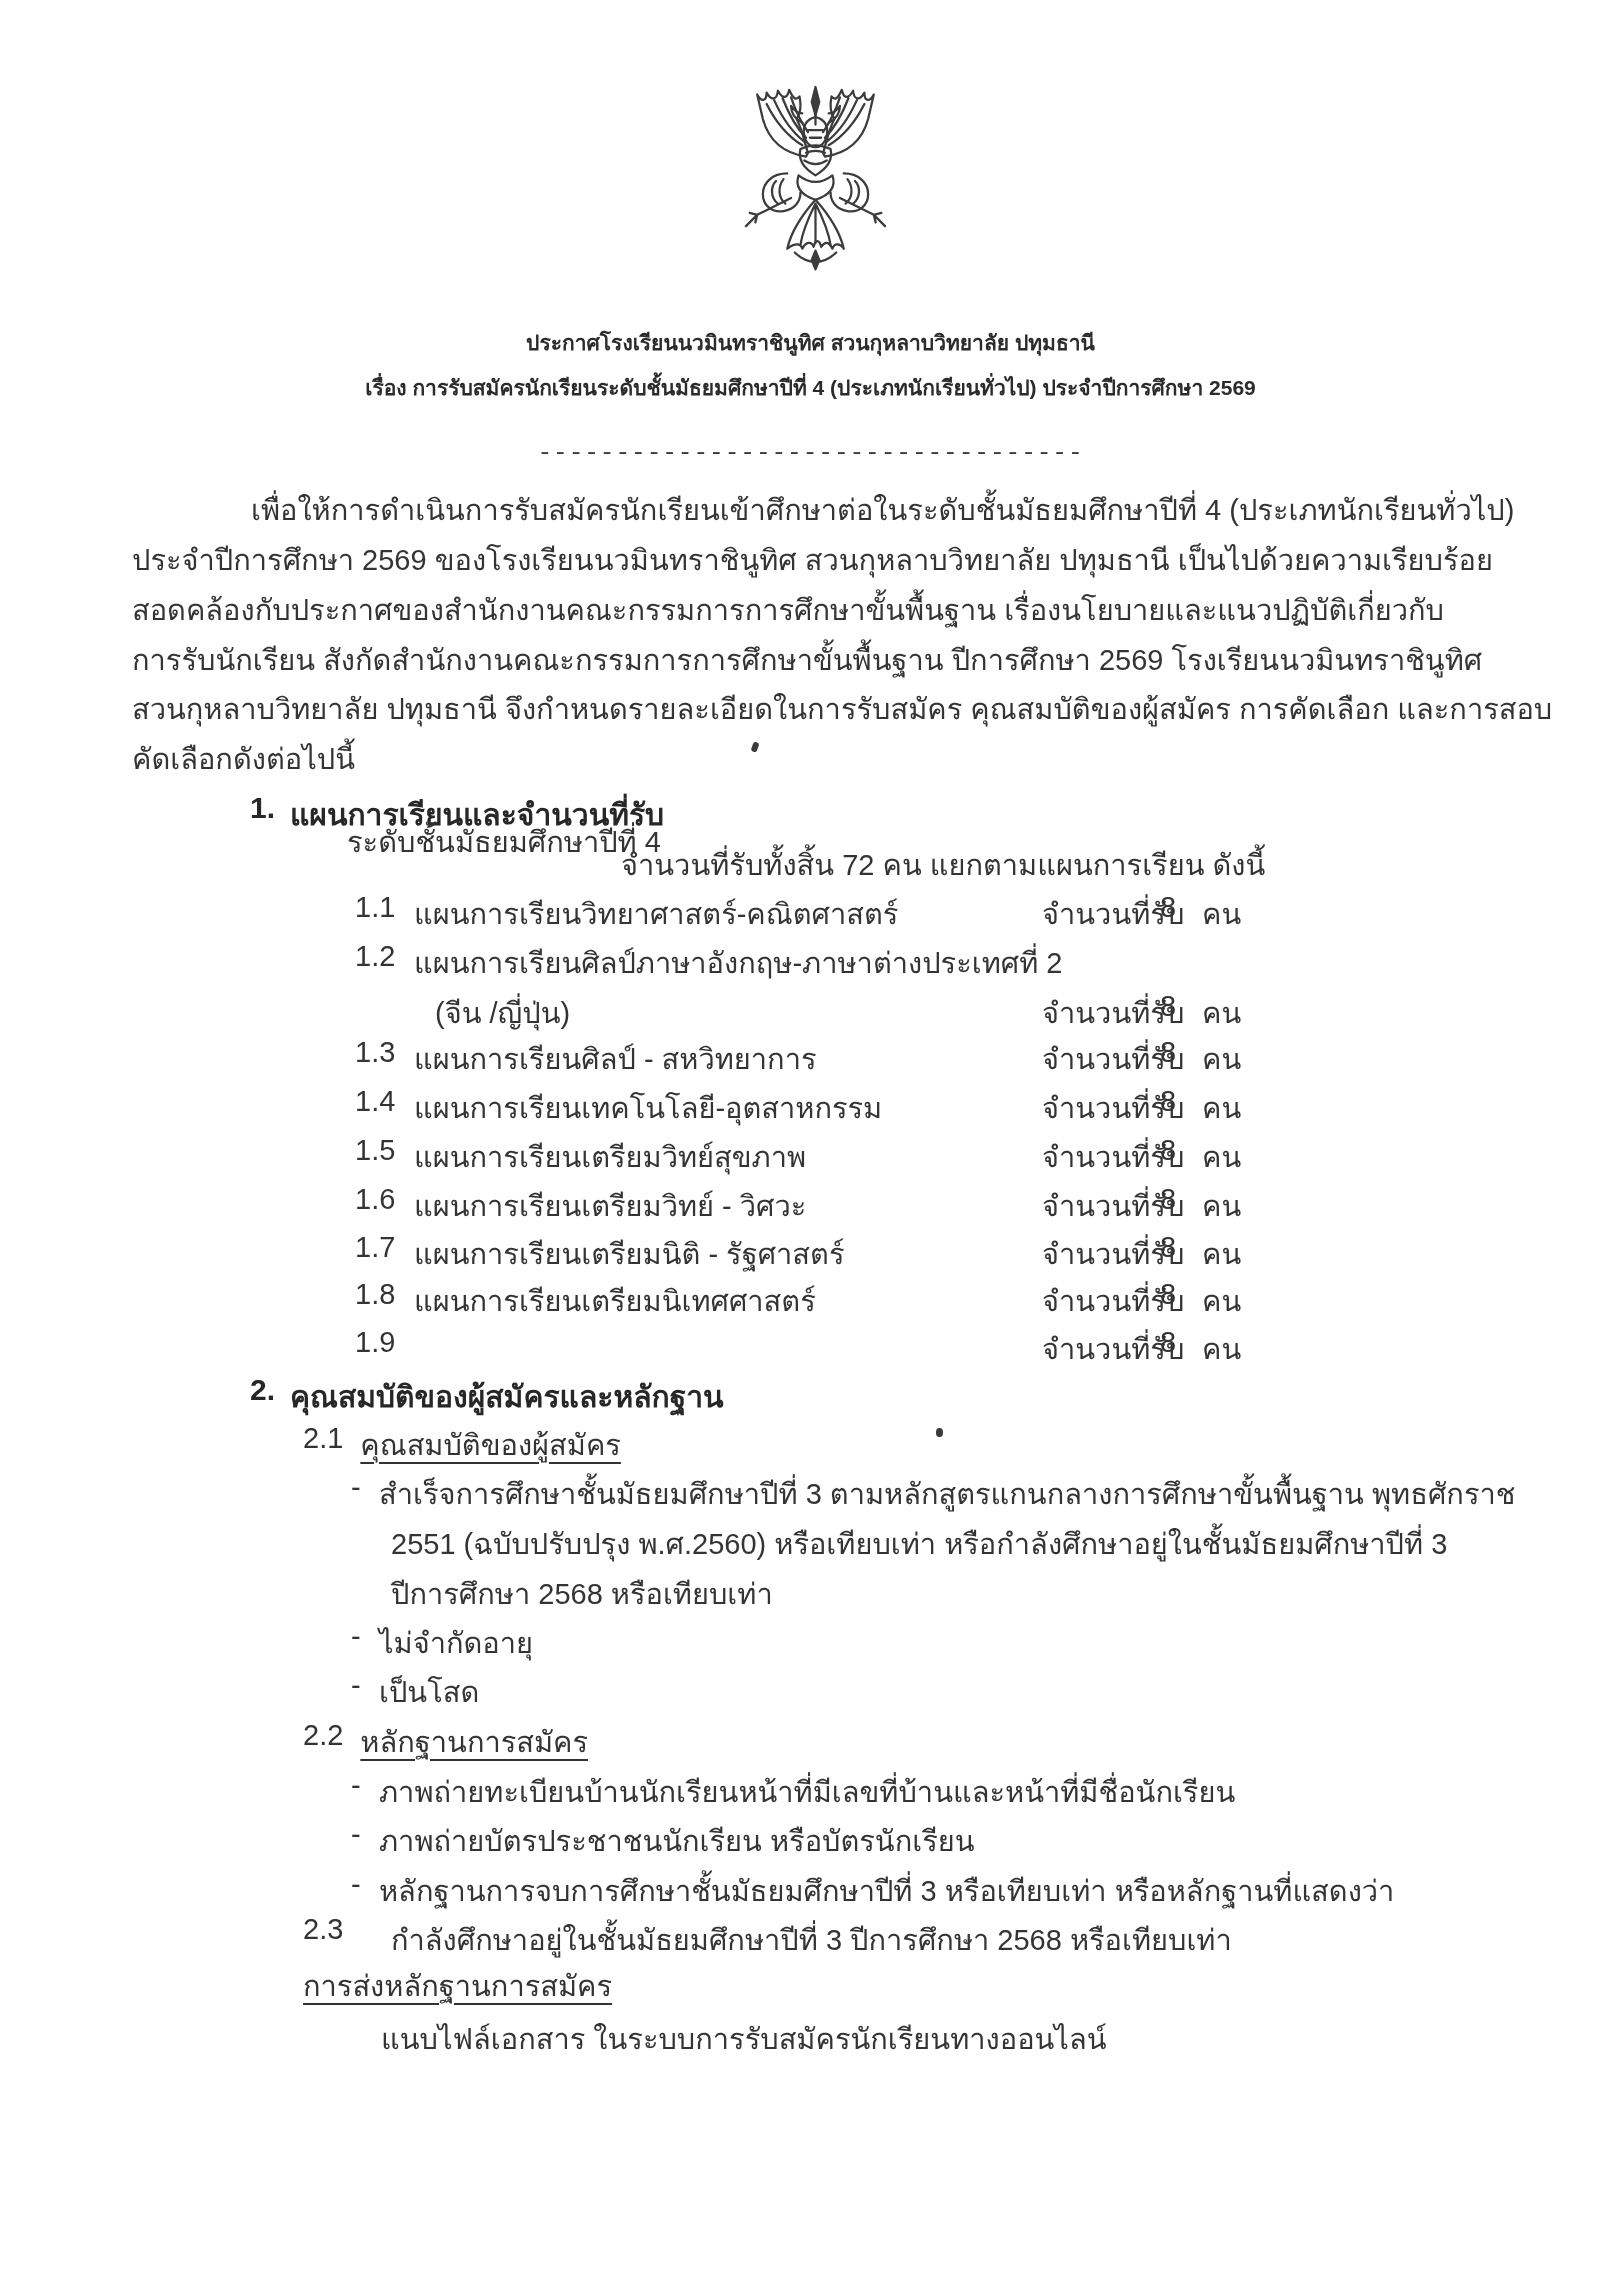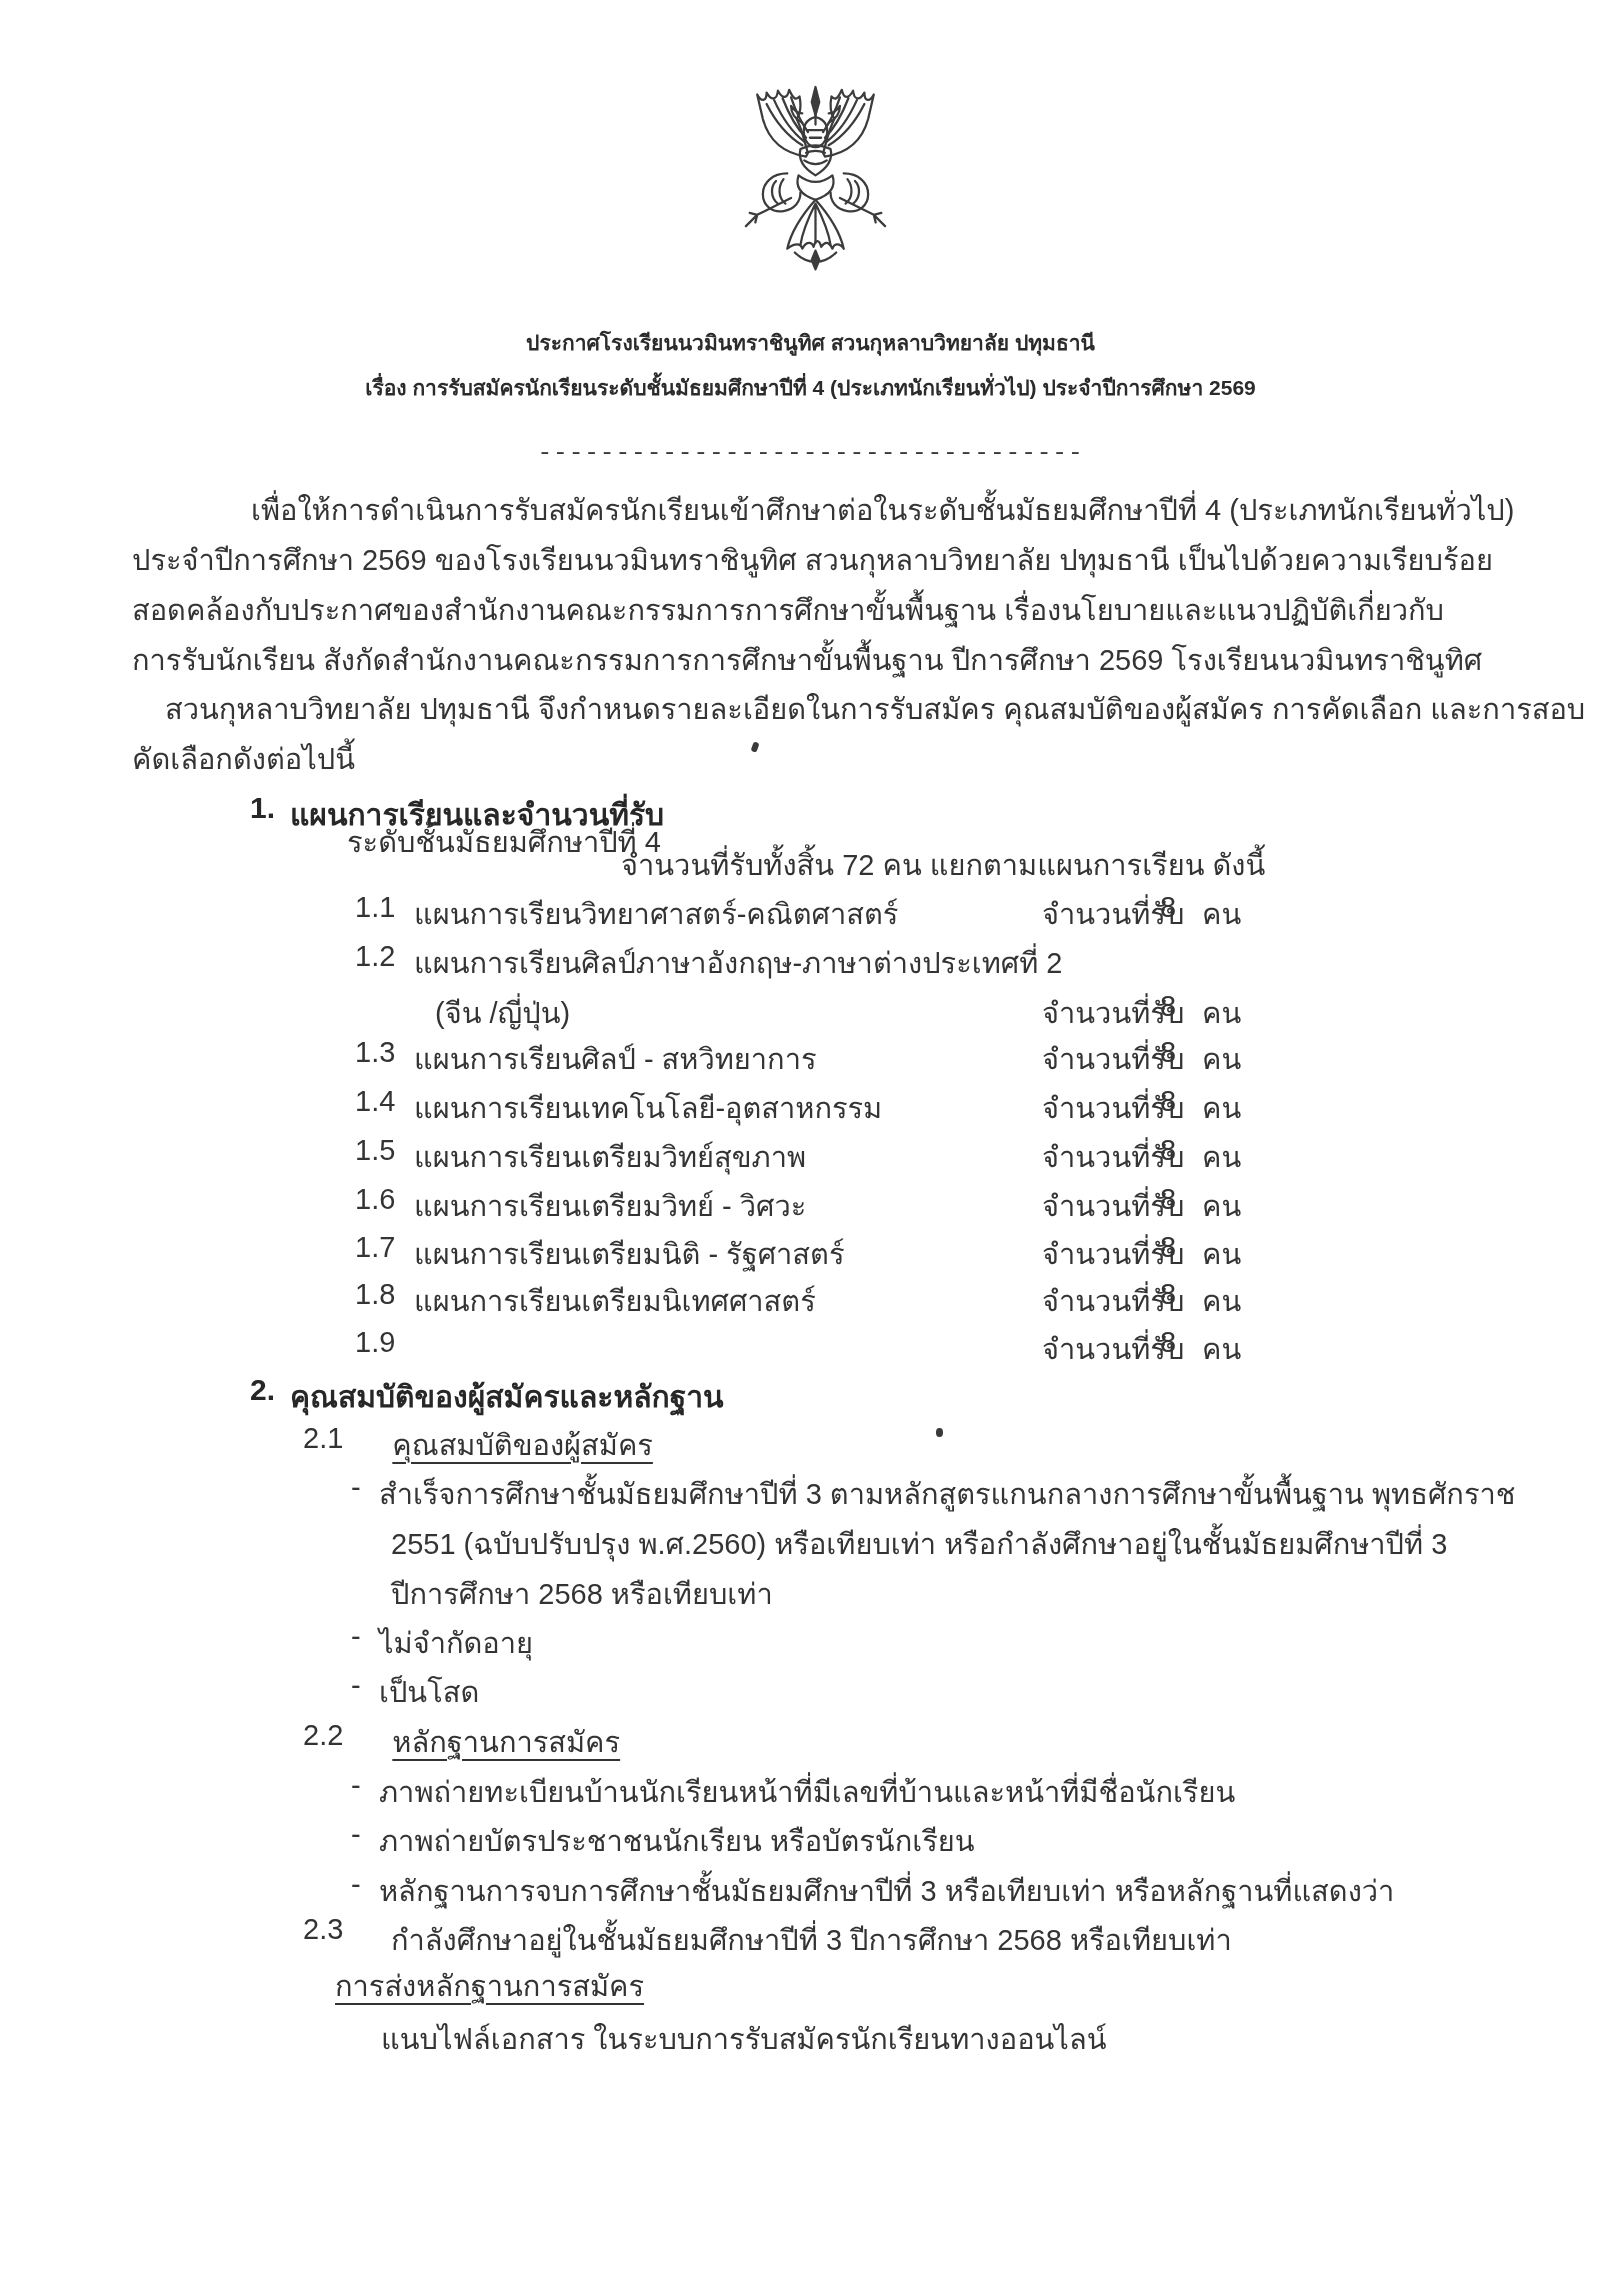--- a/index.html
+++ b/index.html
@@ -23,21 +23,20 @@
     font-size:24.5px;letter-spacing:0.9px;color:#3a3a3a;
     font-family:"Liberation Mono","DejaVu Sans Mono",monospace;
   }
   .intro-line{position:absolute;left:132px;width:1384px;font-size:29px;color:#343434;white-space:nowrap;}
   .sec-head{font-size:30px;font-weight:bold;color:#272727;white-space:nowrap;display:flex;gap:15px;}
   .sub-head{font-size:29px;color:#333;white-space:nowrap;display:flex;gap:17px;}
   .sub-head .u{
     text-decoration:underline;
     text-underline-offset:6.6px;
     text-decoration-thickness:1.9px;
-    margin-left:32px;
   }
   .plan-no{position:absolute;left:355px;}
   .plan-name{position:absolute;left:414px;}
   .plan-name2{position:absolute;left:435px;}
   .plan-qty{position:absolute;left:1042px;}
   .plan-count{position:absolute;left:1160px;}
   .plan-unit{position:absolute;left:1202px;}
   .row{position:absolute;left:0;width:1621px;height:49px;font-size:29px;color:#343434;white-space:nowrap;}
   .dash{position:absolute;left:351px;}
   .btxt{position:absolute;left:379px;}
@@ -98,21 +97,21 @@
   </div>
 
   <div class="abs title" style="top:326px;">ประกาศโรงเรียนนวมินทราชินูทิศ สวนกุหลาบวิทยาลัย ปทุมธานี</div>
   <div class="abs title" style="top:371px;">เรื่อง  การรับสมัครนักเรียนระดับชั้นมัธยมศึกษาปีที่ 4 (ประเภทนักเรียนทั่วไป)  ประจำปีการศึกษา  2569</div>
   <div class="abs sep" style="top:439px;">-----------------------------------</div>
 
   <div class="intro-line" style="top:487px;padding-left:119px;">เพื่อให้การดำเนินการรับสมัครนักเรียนเข้าศึกษาต่อในระดับชั้นมัธยมศึกษาปีที่ 4 (ประเภทนักเรียนทั่วไป)</div>
   <div class="intro-line" style="top:537px;">ประจำปีการศึกษา 2569 ของโรงเรียนนวมินทราชินูทิศ สวนกุหลาบวิทยาลัย ปทุมธานี เป็นไปด้วยความเรียบร้อย</div>
   <div class="intro-line" style="top:587px;">สอดคล้องกับประกาศของสำนักงานคณะกรรมการการศึกษาขั้นพื้นฐาน เรื่องนโยบายและแนวปฏิบัติเกี่ยวกับ</div>
   <div class="intro-line" style="top:637px;">การรับนักเรียน สังกัดสำนักงานคณะกรรมการการศึกษาขั้นพื้นฐาน ปีการศึกษา 2569 โรงเรียนนวมินทราชินูทิศ</div>
-  <div class="intro-line" style="top:686px;margin-left:33px;">สวนกุหลาบวิทยาลัย ปทุมธานี จึงกำหนดรายละเอียดในการรับสมัคร คุณสมบัติของผู้สมัคร การคัดเลือก และการสอบ</div>
+  <div class="intro-line" style="top:686px;">สวนกุหลาบวิทยาลัย ปทุมธานี จึงกำหนดรายละเอียดในการรับสมัคร คุณสมบัติของผู้สมัคร การคัดเลือก และการสอบ</div>
   <div class="intro-line" style="top:736px;">คัดเลือกดังต่อไปนี้</div>
 
   <div class="abs sec-head" style="left:250px;top:791px;">
     <span>1.</span>
     <span>แผนการเรียนและจำนวนที่รับ</span>
   </div>
   <div class="abs t" style="left:303px;top:818px;margin-left:44px;">ระดับชั้นมัธยมศึกษาปีที่ 4</div>
   <div class="abs t" style="left:621px;top:841px;">จำนวนที่รับทั้งสิ้น 72 คน  แยกตามแผนการเรียน ดังนี้</div>
 
   <div class="row" style="top:891px;">

